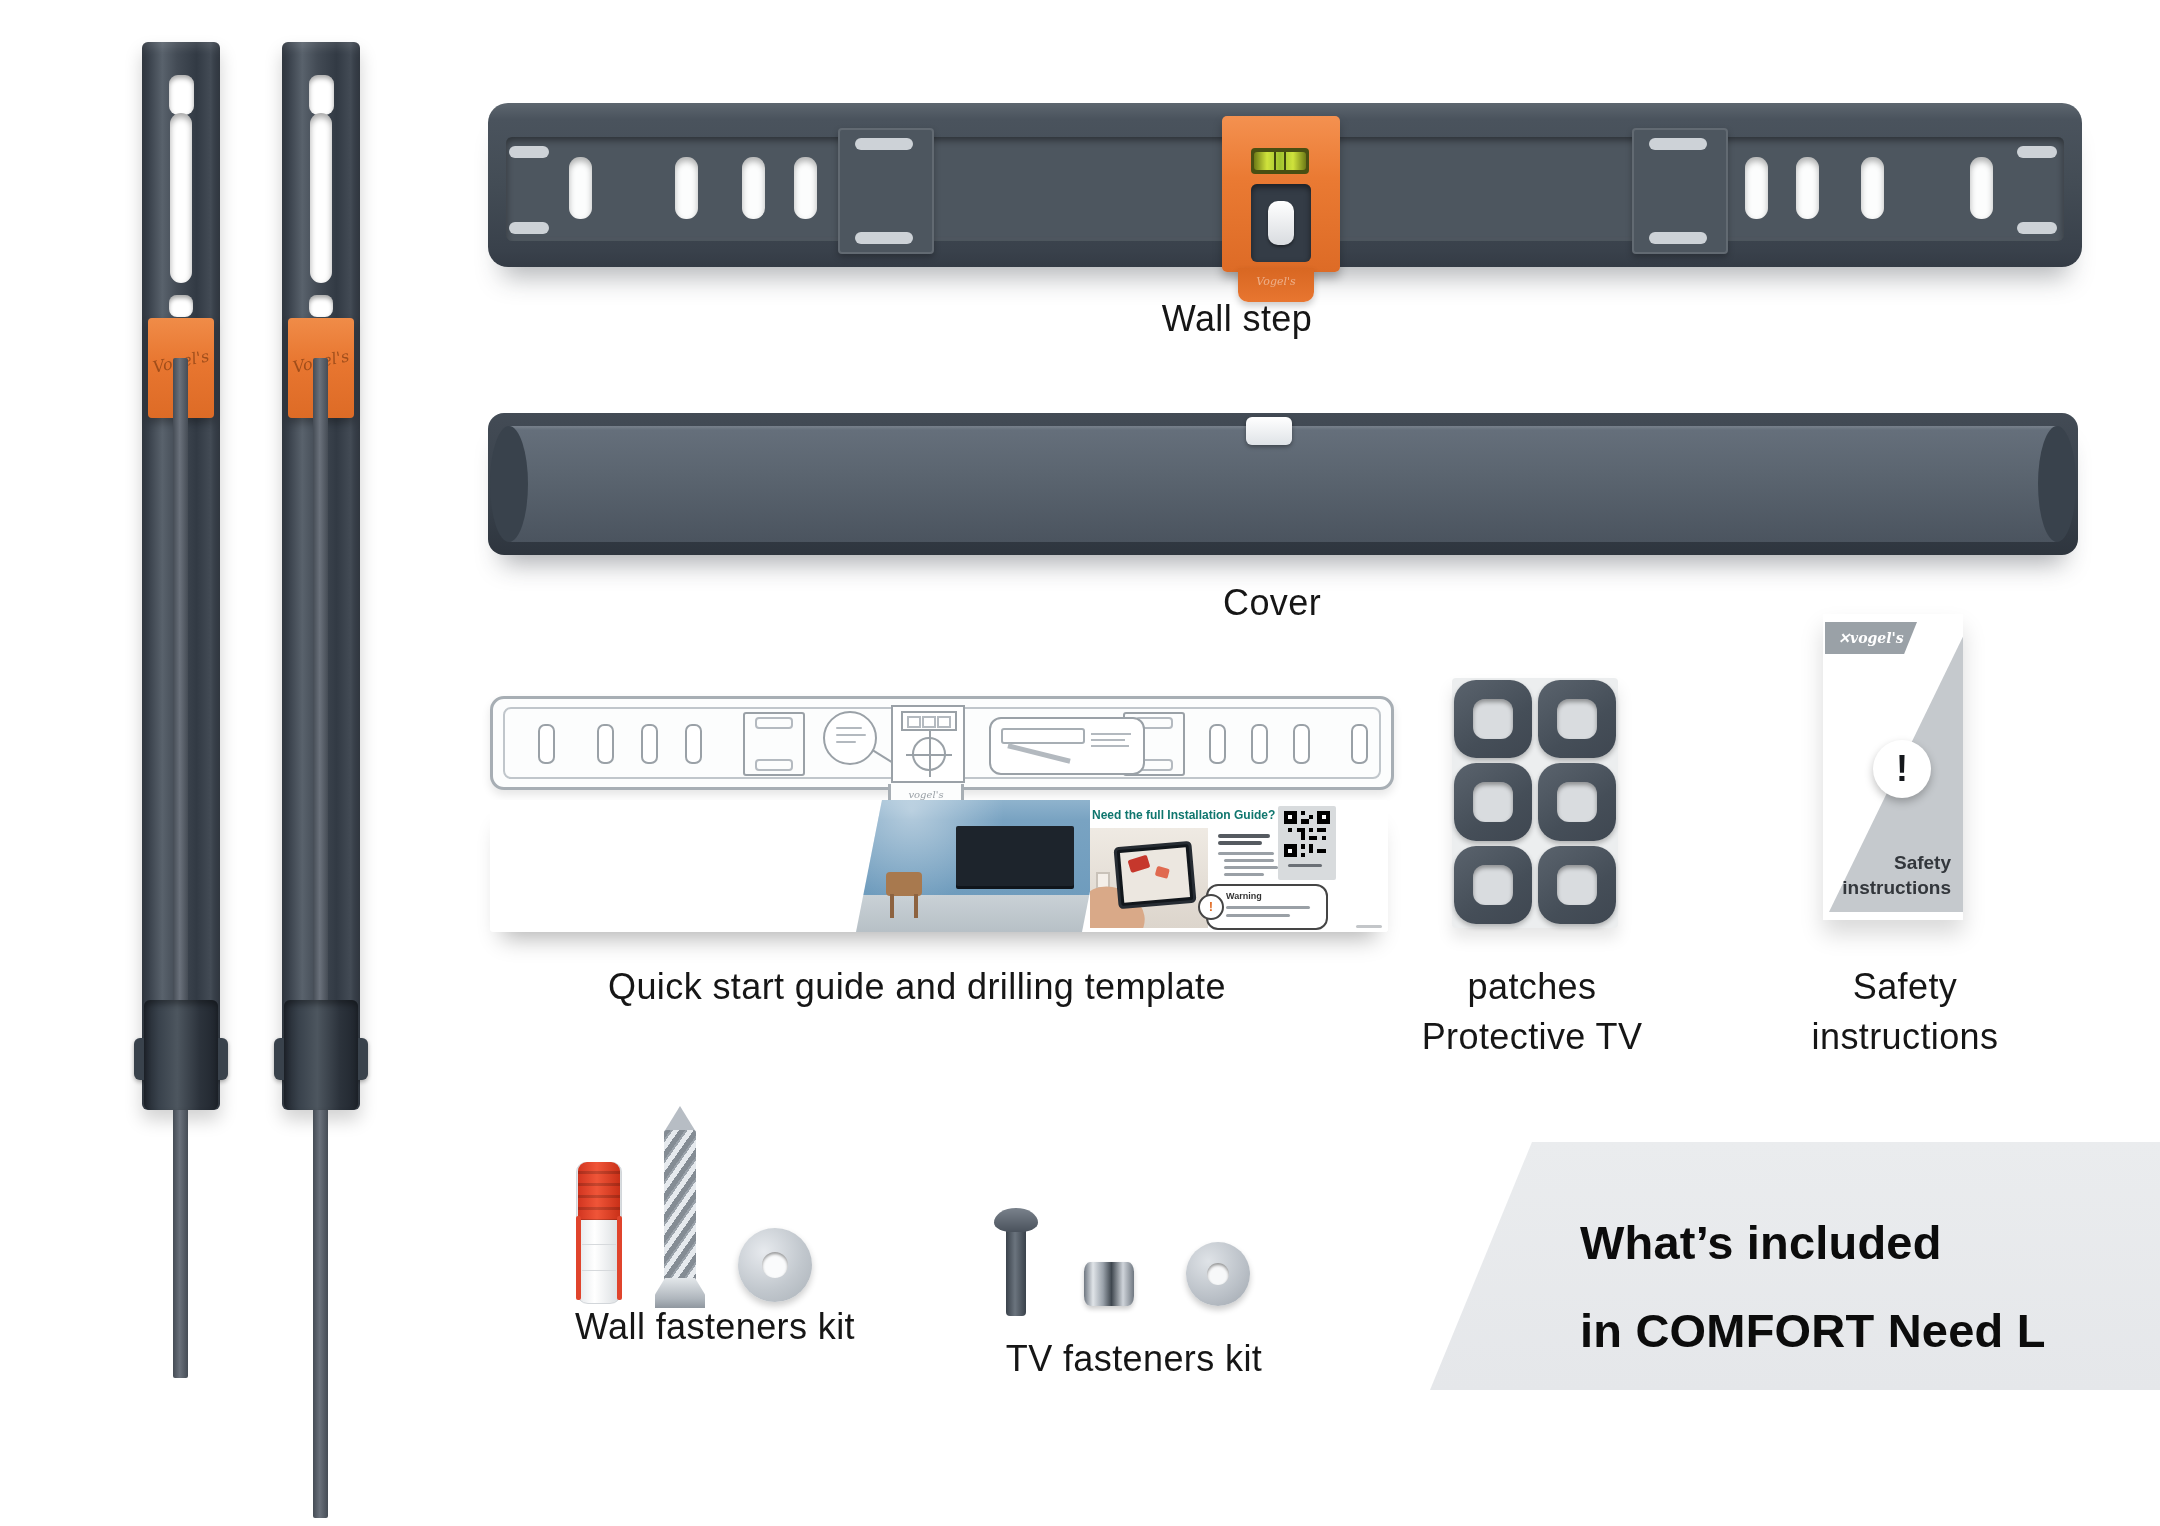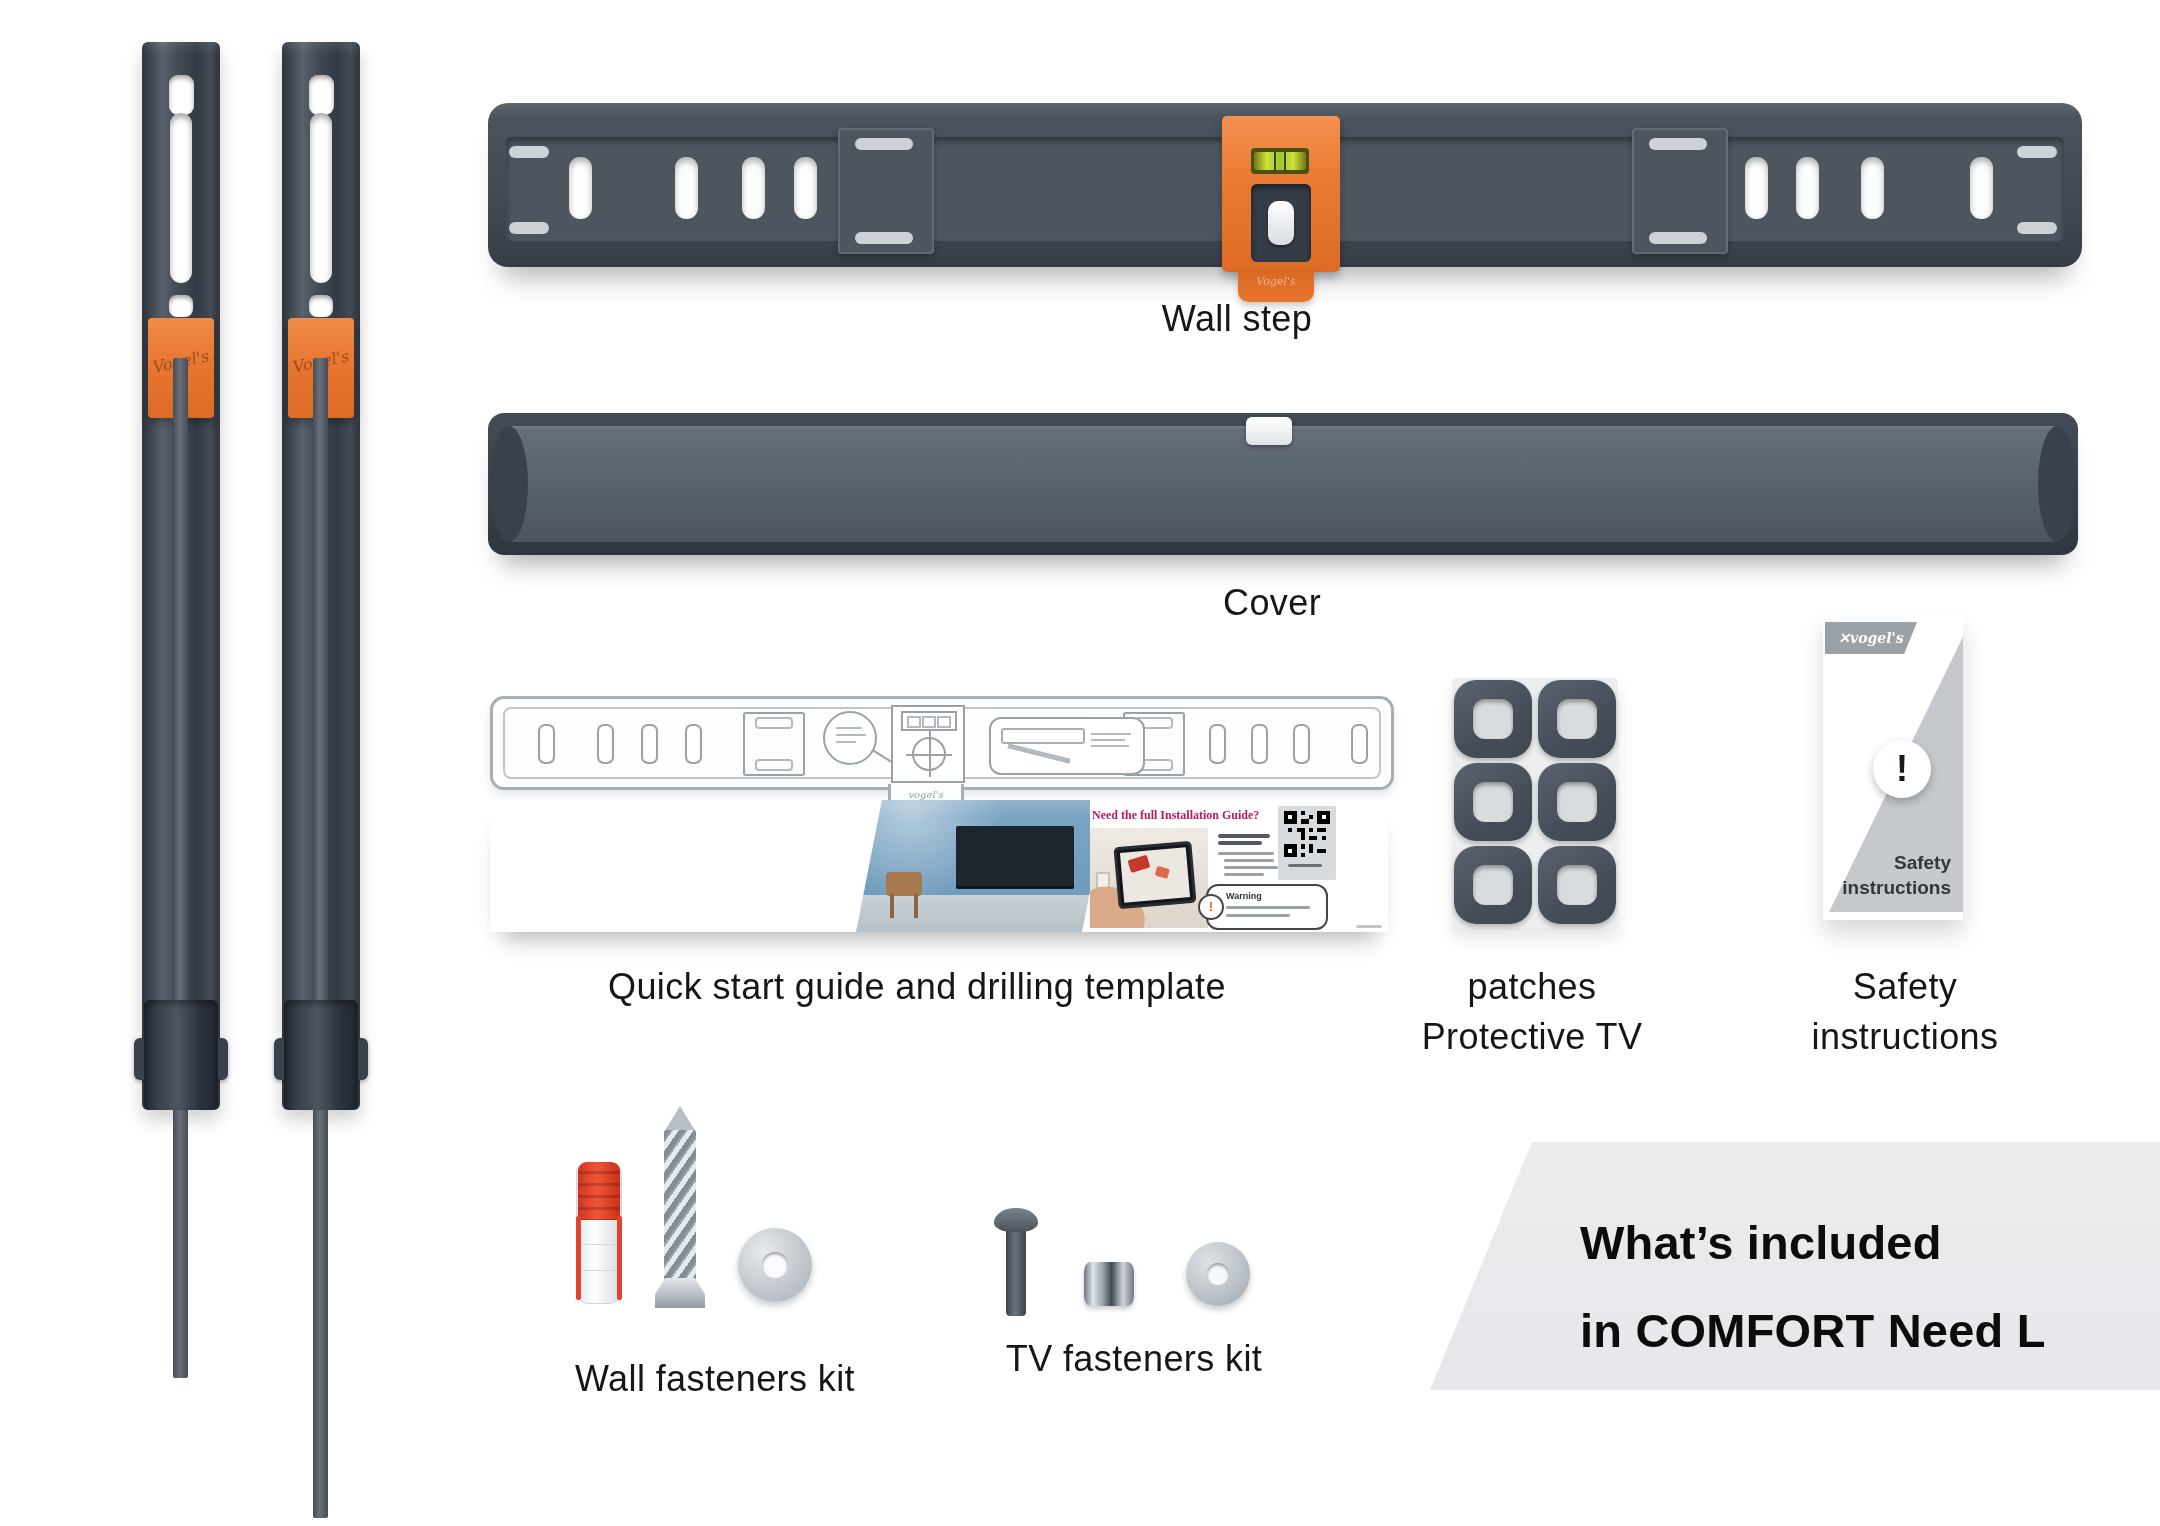--- a/index.html
+++ b/index.html
@@ -122,21 +122,21 @@
   .qc-photo{position:absolute;left:366px;top:0;bottom:0;width:252px;
     clip-path:polygon(26px 0,252px 0,226px 132px,0 132px);
     background:linear-gradient(180deg,#8fb3cd 0%,#79a3c2 15%,#6f9cbd 72%,#c9d1d6 72%,#b7c0c6 100%);}
   .qc-photo::before{content:"";position:absolute;inset:0;
     background:radial-gradient(circle at 22% 8%, rgba(255,255,255,.45), rgba(255,255,255,0) 40%);}
   .ph-tv{position:absolute;left:100px;top:26px;width:118px;height:60px;background:#1d242c;border-radius:2px;
     box-shadow:0 3px 0 #10151b;}
   .ph-stool{position:absolute;left:30px;top:72px;width:36px;height:24px;background:#a8794e;border-radius:4px;}
   .ph-leg{position:absolute;top:22px;width:4px;height:24px;background:#8d6340;}
   .qc-white{position:absolute;left:600px;right:0;top:0;bottom:0;background:#fff;}
-  .qw-head{position:absolute;left:2px;top:8px;font-size:12px;font-weight:bold;color:#be185d;white-space:nowrap;font-family:Liberation Serif, serif;}
+  .qw-head{position:absolute;left:2px;top:8px;font-size:12px;font-weight:bold;color:#0f766e;white-space:nowrap;}
   .qw-photo{position:absolute;left:0;top:28px;width:118px;height:100px;overflow:hidden;
     background:linear-gradient(180deg,#efeae3,#dcd5cc);}
   .tablet{position:absolute;left:26px;top:16px;width:72px;height:56px;background:#11161b;border-radius:5px;
     transform:rotate(-5deg);border:3px solid #262c33;}
   .tablet-screen{position:absolute;inset:3px;background:#ece7e0;overflow:hidden;}
   .blob1{position:absolute;left:8px;top:6px;width:20px;height:13px;background:#c6372c;transform:rotate(-12deg);border-radius:2px;}
   .blob2{position:absolute;left:34px;top:18px;width:13px;height:10px;background:#e06a50;transform:rotate(20deg);border-radius:2px;}
   .hand{position:absolute;left:-10px;bottom:-12px;width:66px;height:52px;background:#d9a988;
     border-radius:45% 55% 40% 50%;transform:rotate(18deg);}
   .switch{position:absolute;left:6px;top:44px;width:10px;height:13px;border:2px solid #c9c2b9;background:#f4efe9;}
@@ -452,21 +452,21 @@
       <i class="anchor-fin l"></i>
         <i class="anchor-fin r"></i>
     </div>
     <div class="screw">
       <div class="screw-tip"></div>
       <div class="screw-shank"></div>
       <div class="screw-head"></div>
     </div>
     <div class="washer-a"></div>
   </div>
-  <div class="lbl" style="left:415px;top:1354px;width:600px;">
+  <div class="lbl" style="left:415px;top:1302px;width:600px;">
     <span>Wall fasteners kit</span>
   </div>
 
   <div>
     <div class="bolt">
       <div class="bolt-shank"></div>
       <div class="bolt-head"></div>
     </div>
     <div class="spacer"></div>
     <div class="washer-b"></div>

